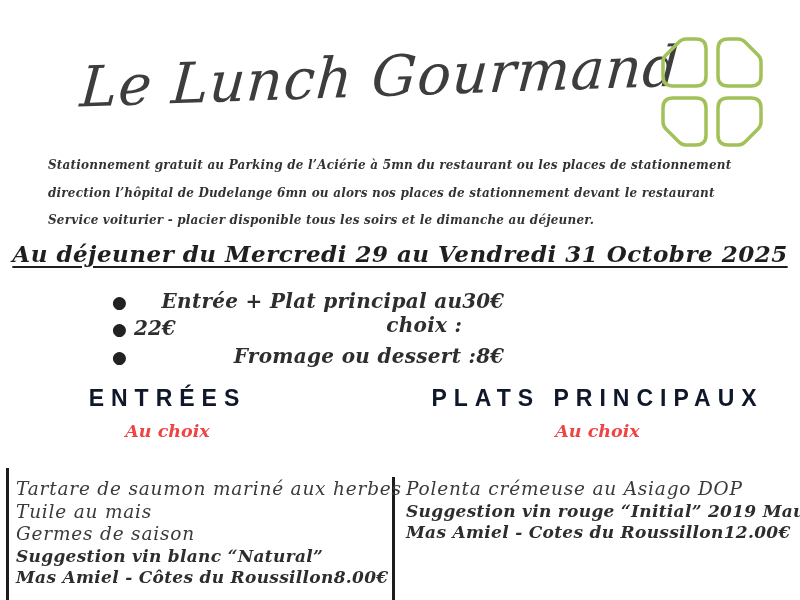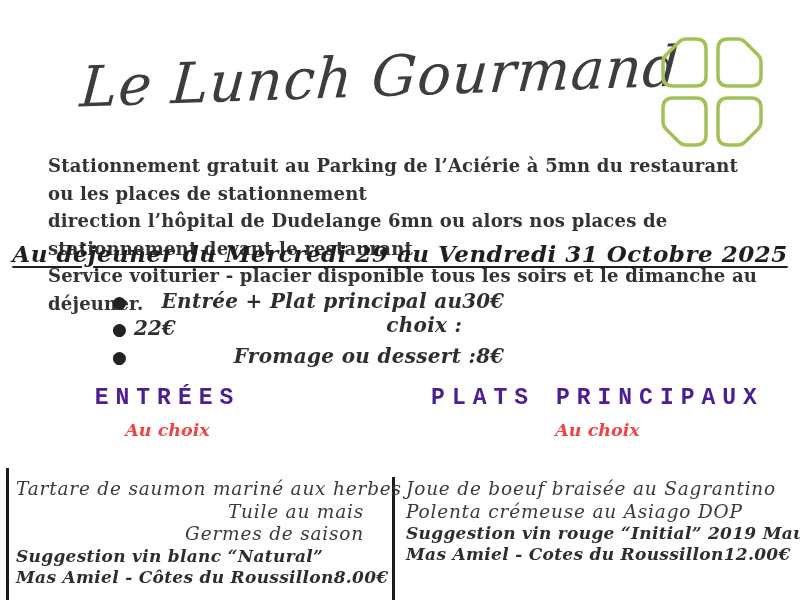--- a/index.html
+++ b/index.html
@@ -27,22 +27,22 @@
   }
   .logo {
     position: absolute;
     left: 660px; top: 36px;
     width: 104px; height: 112px;
   }
   
   .intro {
     position: absolute;
     left: 48px; top: 152px; width: 714px;
-    font-weight: bold; 
-    font-size: 18px; line-height: 27.5px;
+    font-weight: bold; font-style: italic;
+    font-size: 12px; line-height: 27.5px;
     color: #333333;
     letter-spacing: 0.2px;
   }
   
   .date-heading {
     position: absolute;
     left: 0; top: 240px; width: 800px;
     text-align: center;
   }
   .date-heading span {
@@ -67,46 +67,45 @@
   }
   .price-row .bullet { width: 22px; font-style: normal; font-size: 17px; color: #222; }
   .price-row .plabel { flex: 1; letter-spacing: 0.3px; text-align: right; }
   .price-row .pvalue { text-align: right; }
   
   .section-headers { position: absolute; left: 0; top: 385px; width: 800px; }
   .sec { position: absolute; top: 0; text-align: center; }
   .sec-entrees { left: 0; width: 335px; }
   .sec-plats  { left: 405px; width: 385px; }
   .sec-title {
-    font-family: Liberation Mono, monospace;
+    font-family: Liberation Sans, sans-serif;
     font-weight: bold;
     font-size: 23px;
     letter-spacing: 7px;
-    color: #4c1d95;
+    color: #0f172a;
     white-space: nowrap;
   }
   .sec-sub {
     margin-top: 9px;
     font-weight: bold; font-style: italic;
     font-size: 17.5px; color: #ef4444;
   }
   
   .rule { position: absolute; background: #1c1c1c; }
   .rule-left   { left: 6px;  top: 468px; width: 2.5px; height: 132px; }
   .rule-middle { left: 392px; top: 477px; width: 3px;  height: 123px; }
   .col { position: absolute; top: 478px; }
   .col-left  { left: 16px;  width: 348px; }
   .col-right { left: 406px; width: 334px; }
   .mi {
     font-style: italic;
     font-size: 18.5px; line-height: 22.5px;
     color: #3a3a3a;
     letter-spacing: 0.8px;
     white-space: nowrap;
-    text-align: right;
   }
   .sugg {
     font-weight: bold; font-style: italic;
     font-size: 17px; line-height: 21px;
     color: #2d2d2d;
     letter-spacing: 0.3px;
     white-space: nowrap;
   }
   .wine-row { display: flex; justify-content: space-between; }
   .wine-row .wprice { letter-spacing: 0.3px; }
@@ -177,21 +176,20 @@
     <div class="mi">Tuile au mais</div>
     <div class="mi">Germes de saison</div>
     <div class="sugg">Suggestion vin blanc “Natural”</div>
     <div class="sugg wine-row">
       <span>Mas Amiel - Côtes du Roussillon</span>
       <span class="wprice">8.00€</span>
     </div>
   </div>
 
   <div class="col col-right">
-    <div class="mi">Joue de boeuf braisée au Sagrantino</div>
     <div class="mi">Polenta crémeuse au Asiago DOP</div>
     <div class="sugg">Suggestion vin rouge “Initial” 2019 Maury</div>
     <div class="sugg wine-row">
       <span>Mas Amiel - Cotes du Roussillon</span>
       <span class="wprice">12.00€</span>
     </div>
   </div>
 
 </div>
 

